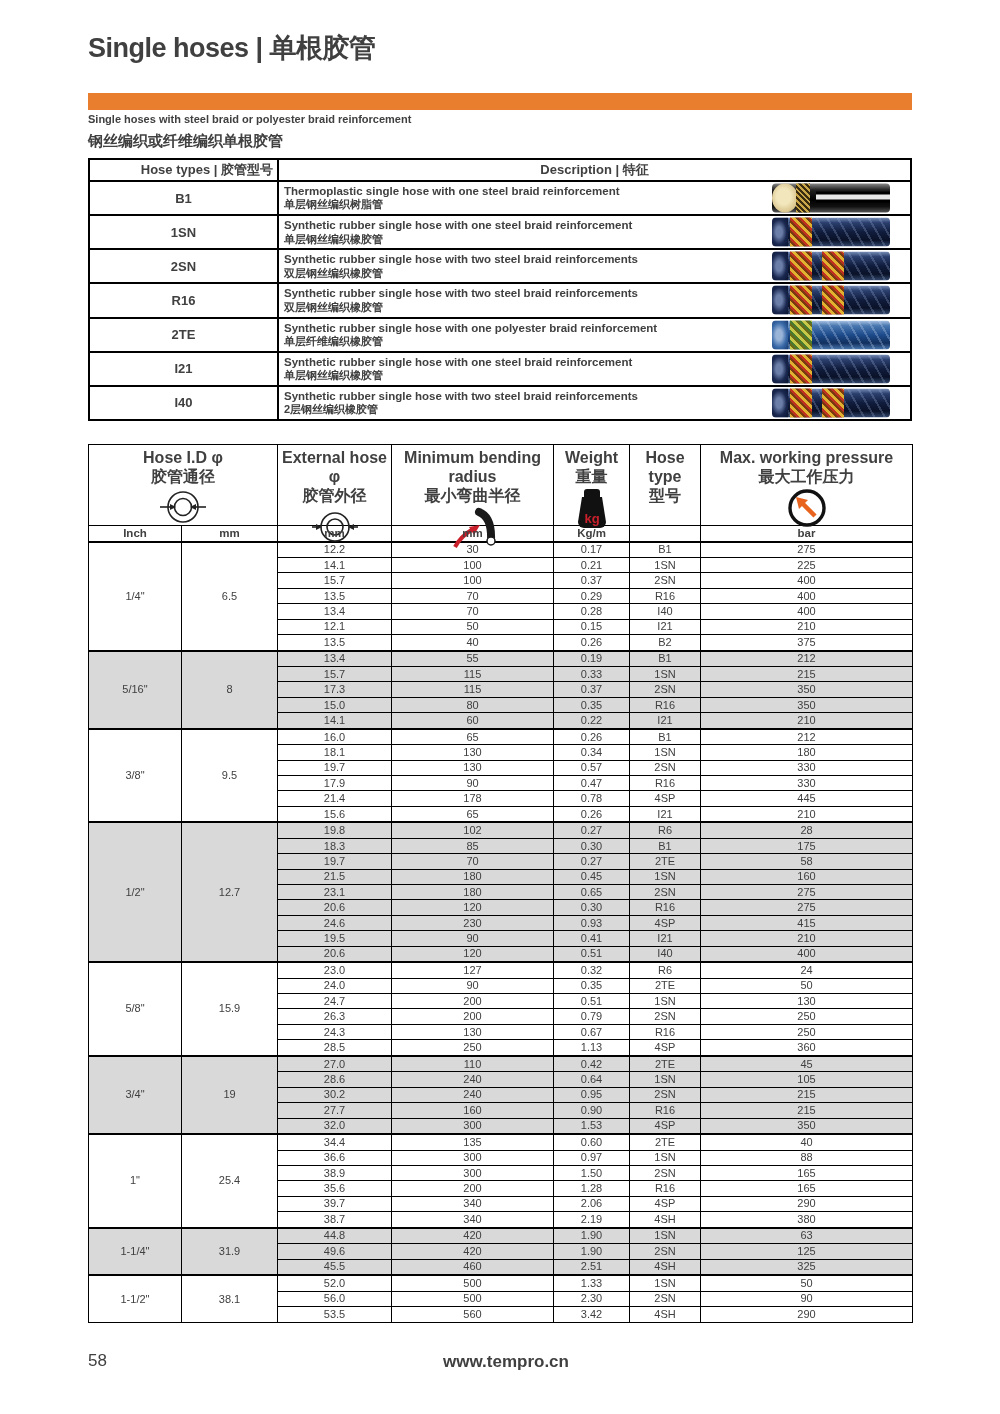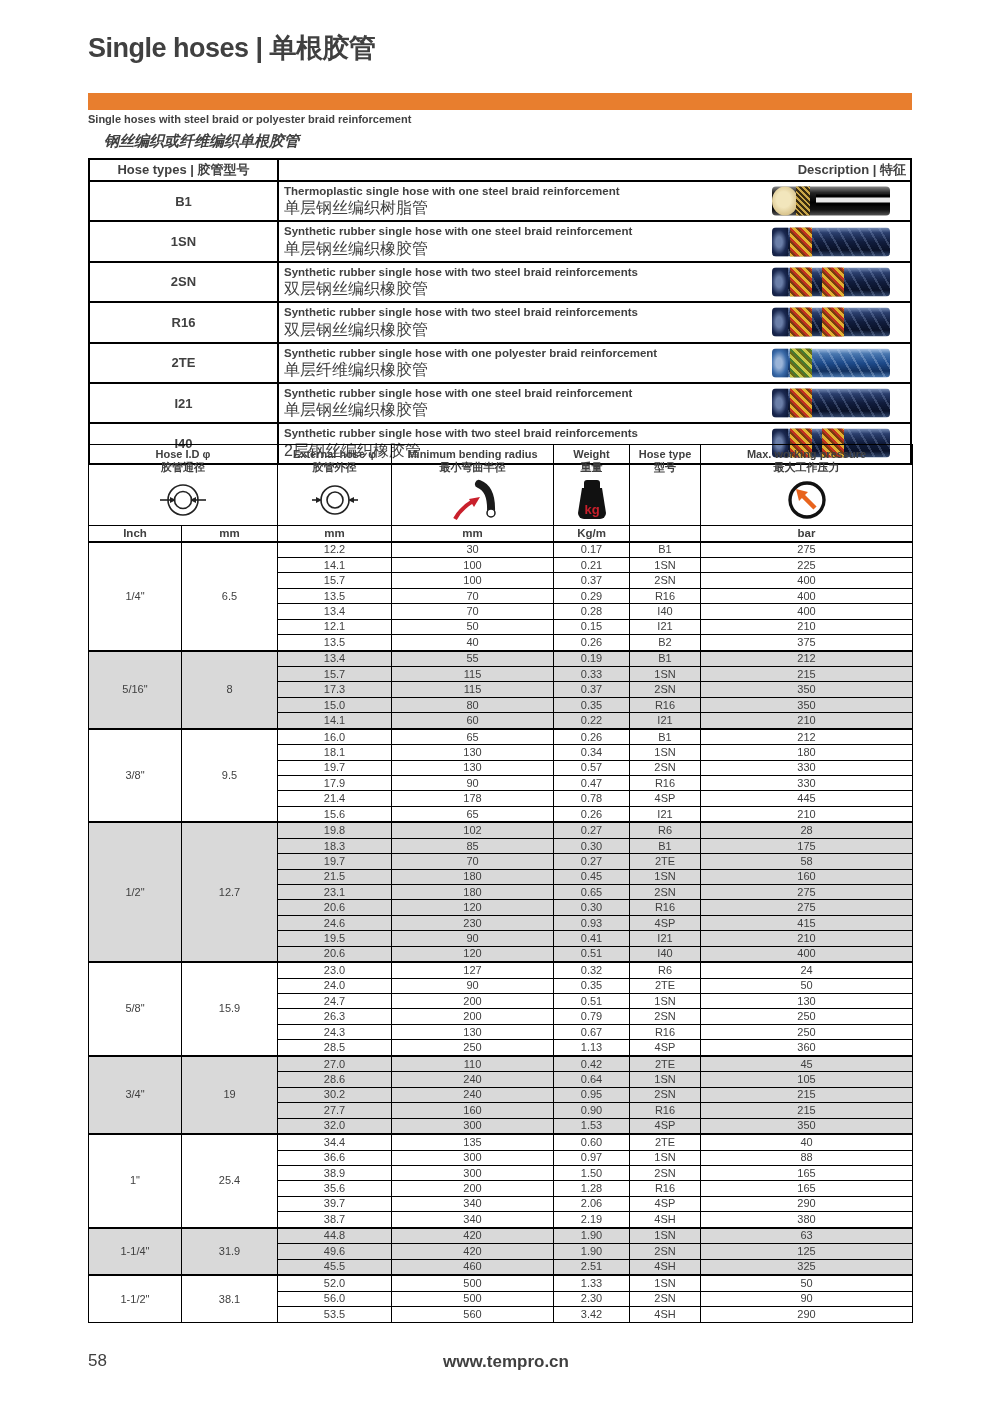--- a/index.html
+++ b/index.html
@@ -8,35 +8,35 @@
     position:relative; width:1000px; height:1414px; background:#fff;
     font-family:"Liberation Sans", sans-serif; color:#404040; overflow:hidden;
   }
   .page-title {
     position:absolute; left:88px; top:30px; font-size:27px; font-weight:700; letter-spacing:-0.5px;
   }
   .orange-bar {
     position:absolute; left:88px; top:93px; width:824px; height:17px; background:#E87E2E;
   }
   .subtitle-en { position:absolute; left:88px; top:113px; font-size:11px; font-weight:700; }
-  .subtitle-zh { position:absolute; left:104px; top:132px; font-size:15px; font-weight:700;font-style:italic; }
+  .subtitle-zh { position:absolute; left:88px; top:132px; font-size:15px; font-weight:700; }
 
   
   .t1 {
     position:absolute; left:88px; top:158px; width:824px;
     border-collapse:collapse; table-layout:fixed;
   }
   .t1 th, .t1 td { border:2px solid #000; vertical-align:middle; }
   .t1 th { height:22px; font-size:13px; font-weight:700; padding:1px 4px; }
-  .t1 .h-types { width:189px; text-align:center; }
-  .t1 .h-desc  { text-align:right;margin-top:18px; }
+  .t1 .h-types { width:189px; text-align:right; }
+  .t1 .h-desc  { text-align:center;margin-top:18px; }
   .t1 td.type-cell { text-align:center; font-size:13px; font-weight:700; }
   .t1 td.desc-cell { position:relative; padding:2px 5px; height:33px; }
   .t1 .desc-en { font-size:11.5px; font-weight:700; line-height:1.25; }
-  .t1 .desc-zh { font-size:16px;  font-weight:400; line-height:1.25; }
+  .t1 .desc-zh { font-size:11px;  font-weight:700; line-height:1.25; }
 
   
   .hi {
     position:absolute; right:20px; top:50%; transform:translateY(-50%);
     width:118px; height:29px; border-radius:4px;
   }
   .hi-navy, .hi-1sn, .hi-2sn, .hi-4sp {
     background-image:
       radial-gradient(ellipse at 7px 50%, #6a7ea8 25%, #1a2850 60%, #0a1430 100%),
       repeating-linear-gradient(60deg, rgba(255,255,255,0) 0 7px, rgba(150,170,210,.28) 7px 9px),
@@ -73,21 +73,21 @@
   .hi-2te .braid { background:repeating-linear-gradient(45deg,#c8c848 0 3px,#6a6a18 3px 5px,#4a7a30 5px 7px); }
 
   
   .t2 {
     position:absolute; left:88px; top:444px; width:824px; height:879px;
     border-collapse:collapse; table-layout:fixed; font-size:11px;
   }
   .t2 th, .t2 td { border:1.6px solid #000; text-align:center; vertical-align:middle; padding:0; }
   .t2 thead th { height:80px; vertical-align:top; font-weight:700; }
   .t2 .hcell { display:flex; flex-direction:column; align-items:center; height:80px; padding-top:3px; }
-  .t2 .hlbl { font-size:11px; line-height:1.2; font-weight:700; }
+  .t2 .hlbl { font-size:16px; line-height:1.2; font-weight:700; }
   .t2 .hicon { flex:1; display:flex; align-items:center; justify-content:center; }
   .t2 tr.units td { height:16px; font-size:11.5px; font-weight:700; }
   .t2 td { line-height:1; }
   .t2 .g-gray td { background:#d9d9d9; }
   .t2 .g-first td { border-top:2.6px solid #000; }
   .t2 td.span-cell { font-weight:400; }
 
   
   .page-num { position:absolute; left:88px; top:1351px; font-size:17px; }
   .site { position:absolute; left:0; top:1352px; width:1000px; text-align:center; font-size:17px; font-weight:700;padding-left:12px; }

